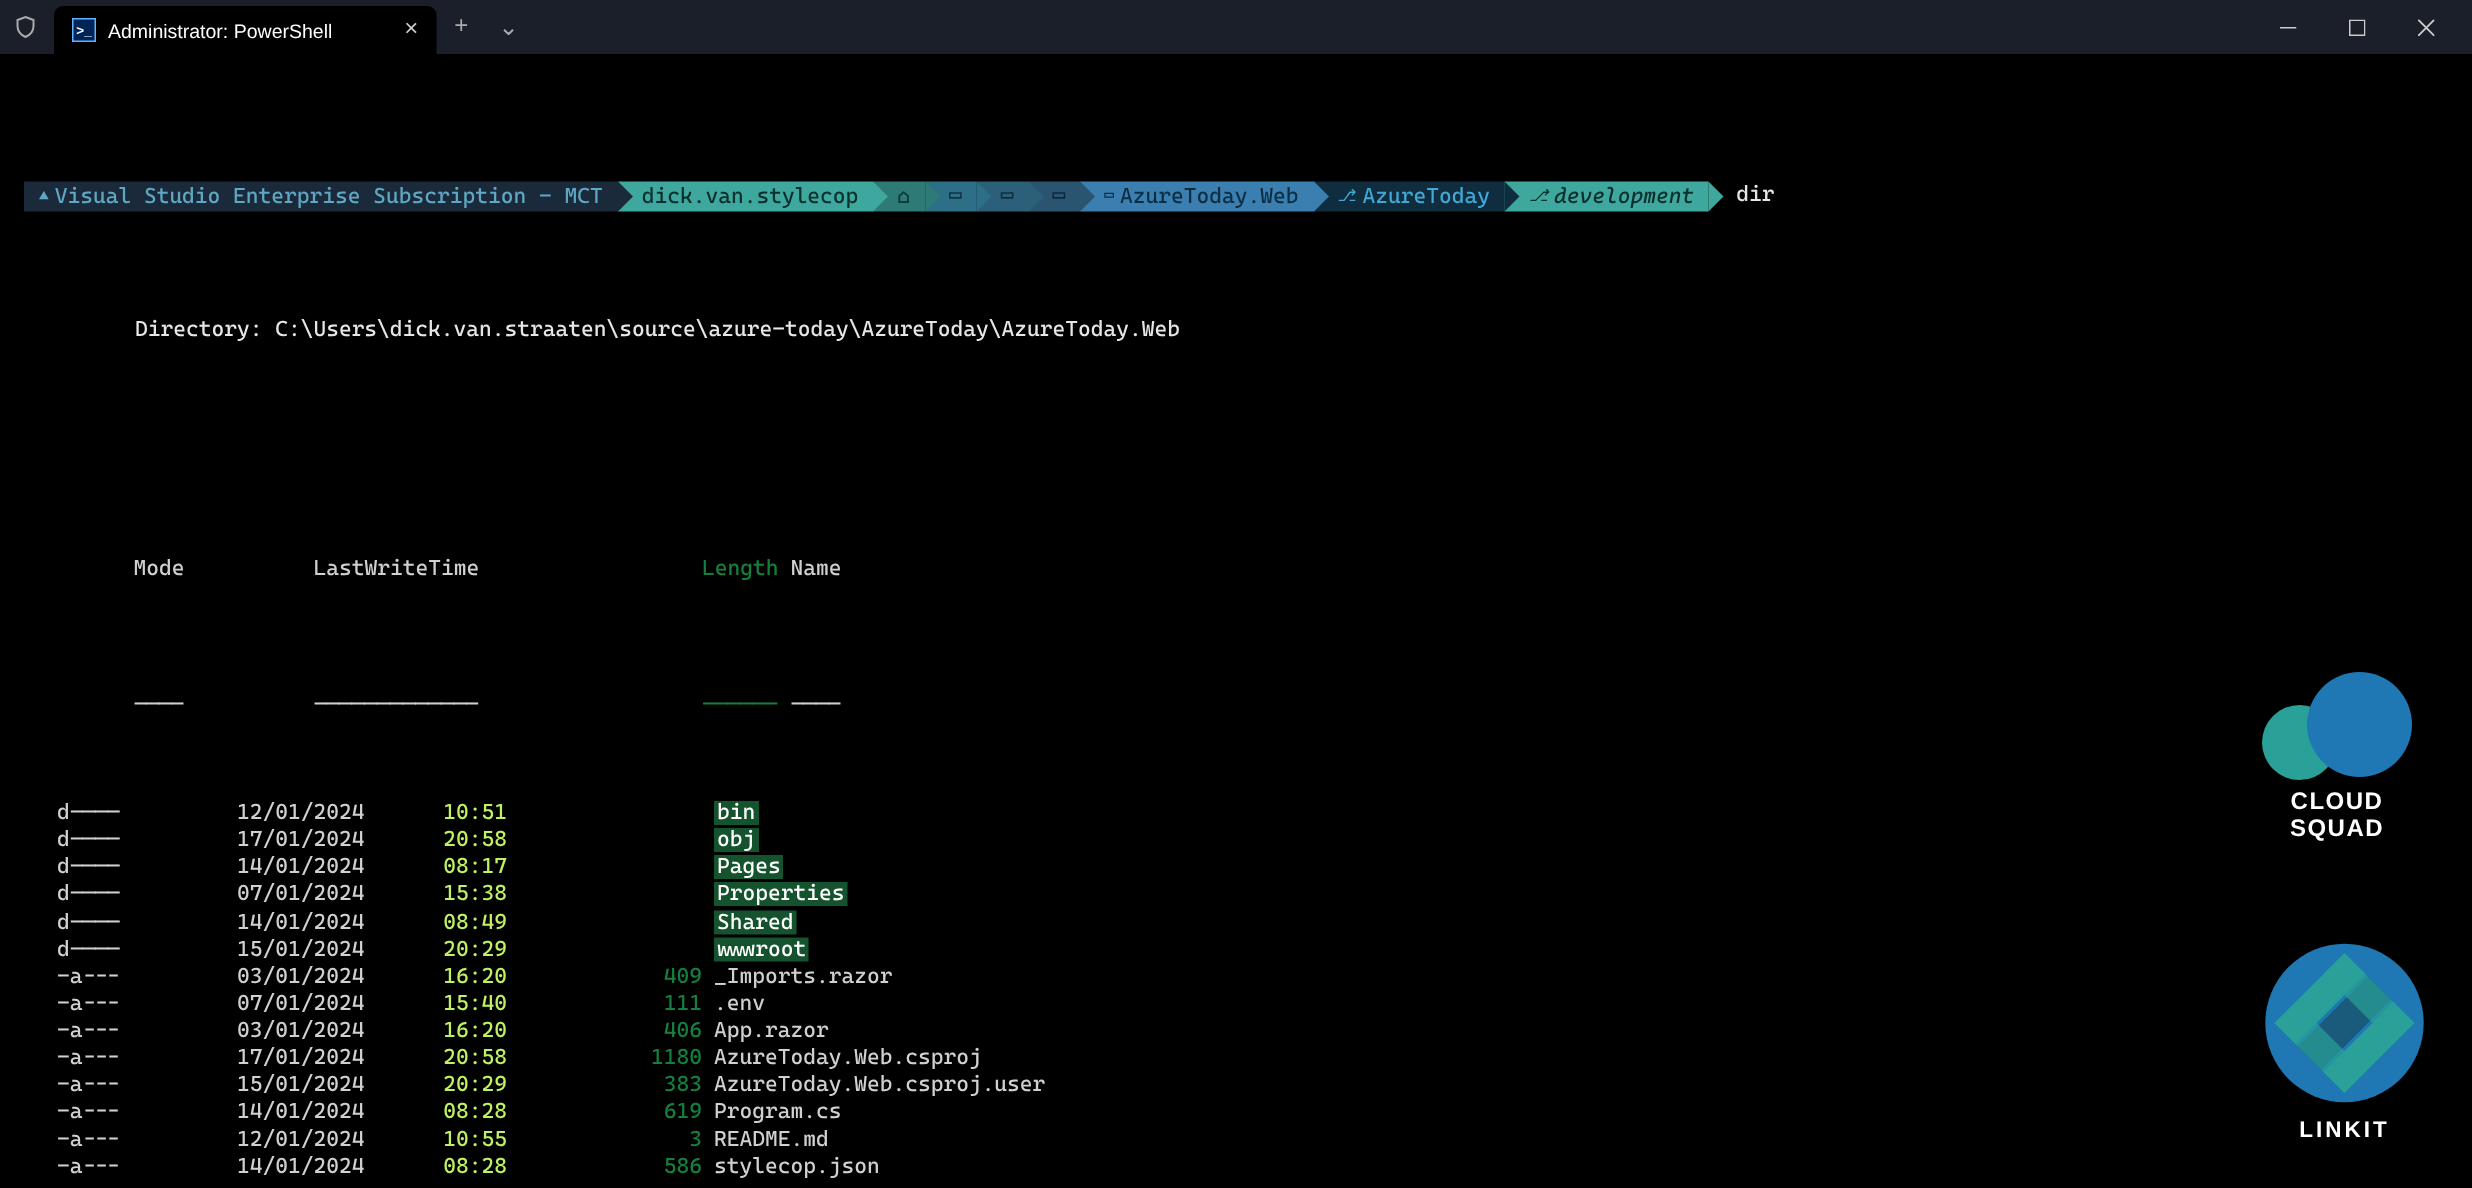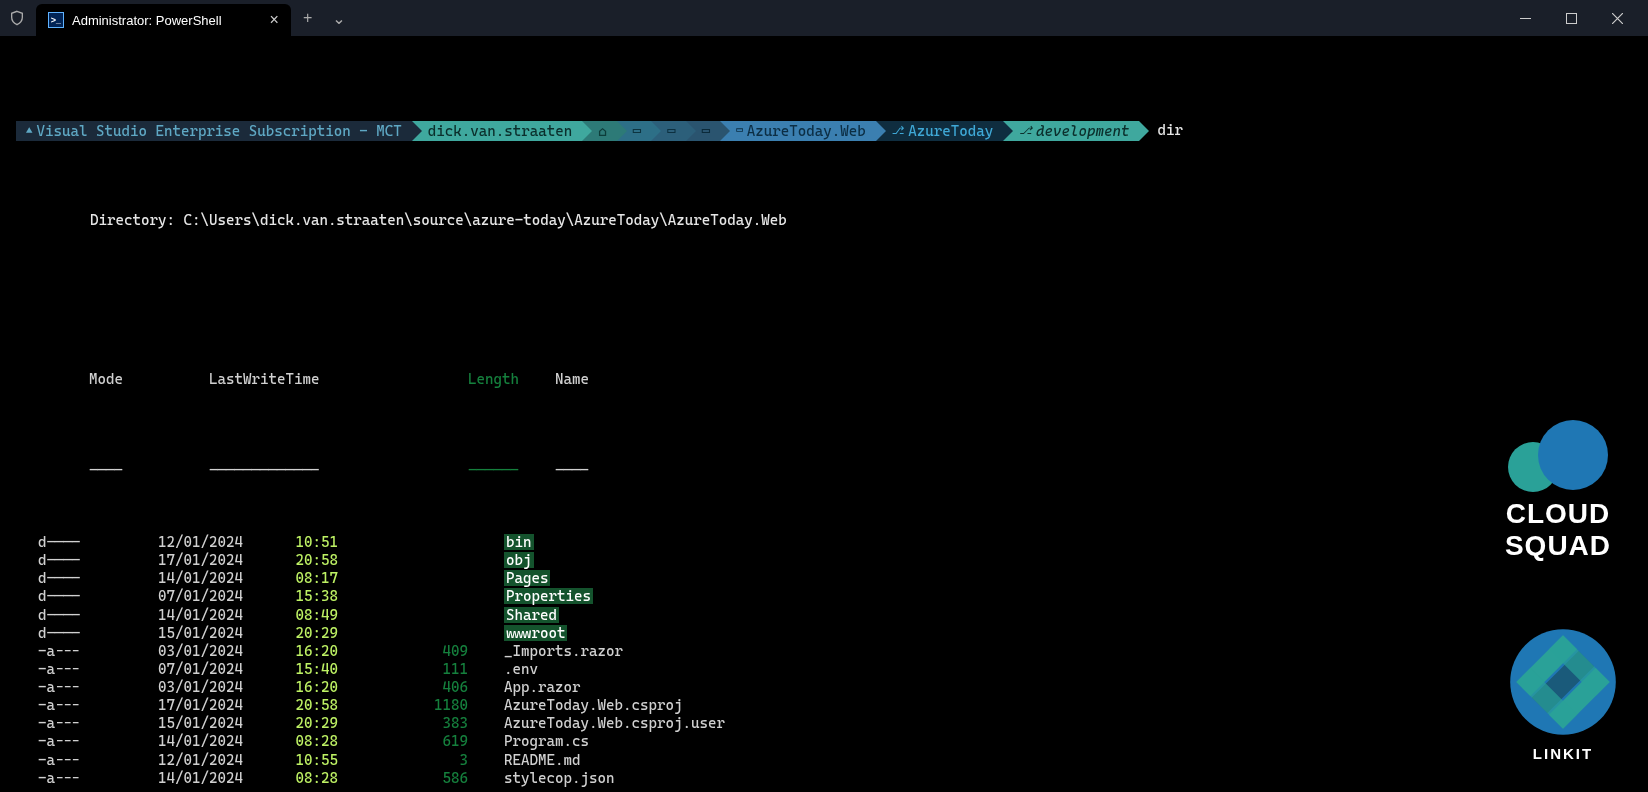--- a/index.html
+++ b/index.html
@@ -142,21 +142,21 @@
 
   
   .listing { margin-left: 2px; }
   .hdr { color: #2aa198; }
   .divider { color: #2aa198; }
   .row { display: block; }
   .mode { display:inline-block; width: 120px; color:#d0d0d0;margin-left:20px;}
   .date { display:inline-block; width: 110px; text-align:left; color:#d0d0d0;}
   .time { display:inline-block; width: 70px; text-align:right; color:#bef264;}
   .len  { display:inline-block; width: 130px; text-align:right; color:#15803d;}
-  .name { display:inline-block; padding-left: 8px; color:#d0d0d0;margin-left:28px;}
+  .name { display:inline-block; padding-left: 8px; color:#d0d0d0;}
   .dir-name { background:#14532d; color:#fff; padding: 0 2px; }
 
   
   .watermark {
     position: absolute;
     right: 30px;
     font-family: 'Segoe UI', sans-serif;
     text-align: center;
     color: #fff;
   }
@@ -169,21 +169,21 @@
   .wm-cloud .c1 {
     position:absolute; right:10px; top:8px;
     width:70px;height:70px;border-radius:50%;
     background:#1f77b4;
   }
   .wm-cloud .c2 {
     position:absolute; left:10px; top:30px;
     width:50px;height:50px;border-radius:50%;
     background:#2aa198;
   }
-  .wm-cloud .txt { font-size:28px; font-weight:700; letter-spacing:1px; }
+  .wm-cloud .txt { font-size:16px; font-weight:700; letter-spacing:1px; }
 
   .wm-linkit { bottom: 30px; }
   .wm-linkit .diamond {
     width:110px;height:110px;margin:0 auto 8px;
     position:relative;
   }
   .wm-linkit svg { width:110px; height:110px; }
   .wm-linkit .txt { font-size:15px; font-weight:600; letter-spacing:2px; }
 </style>
 </head>
@@ -221,21 +221,21 @@
         </svg>
     </div>
   </div>
 </div>
 
 <div class="terminal">
 
   
   <div class="prompt-line">
     <span class="seg seg-azure"><span class="mini-icon">▲</span><span>Visual Studio Enterprise Subscription - MCT</span></span>
-    <span class="seg seg-user">dick.van.straaten</span>
+    <span class="seg seg-user">dick.van.stylecop</span>
     <span class="seg seg-home">⌂</span>
     <span class="seg seg-folder1">▭</span>
     <span class="seg seg-folder2">▭</span>
     <span class="seg seg-folder3">▭</span>
     <span class="seg seg-project"><span class="mini-icon">▭</span><span>AzureToday.Web</span></span>
     <span class="seg seg-git"><span class="mini-icon">⎇</span><span>AzureToday</span></span>
     <span class="seg seg-branch"><span class="mini-icon">⎇</span><span>development</span></span>
     <span class="cmd-text">dir</span>
   </div>
 

